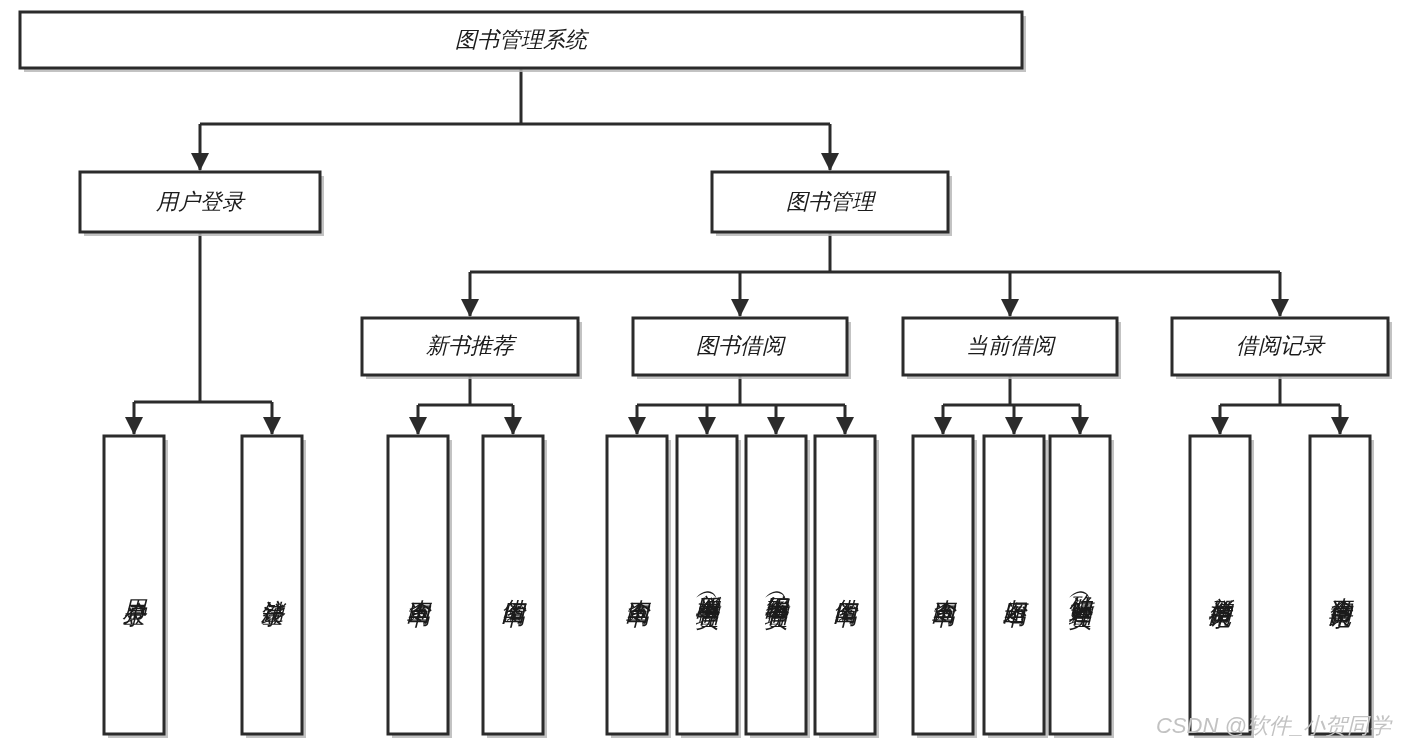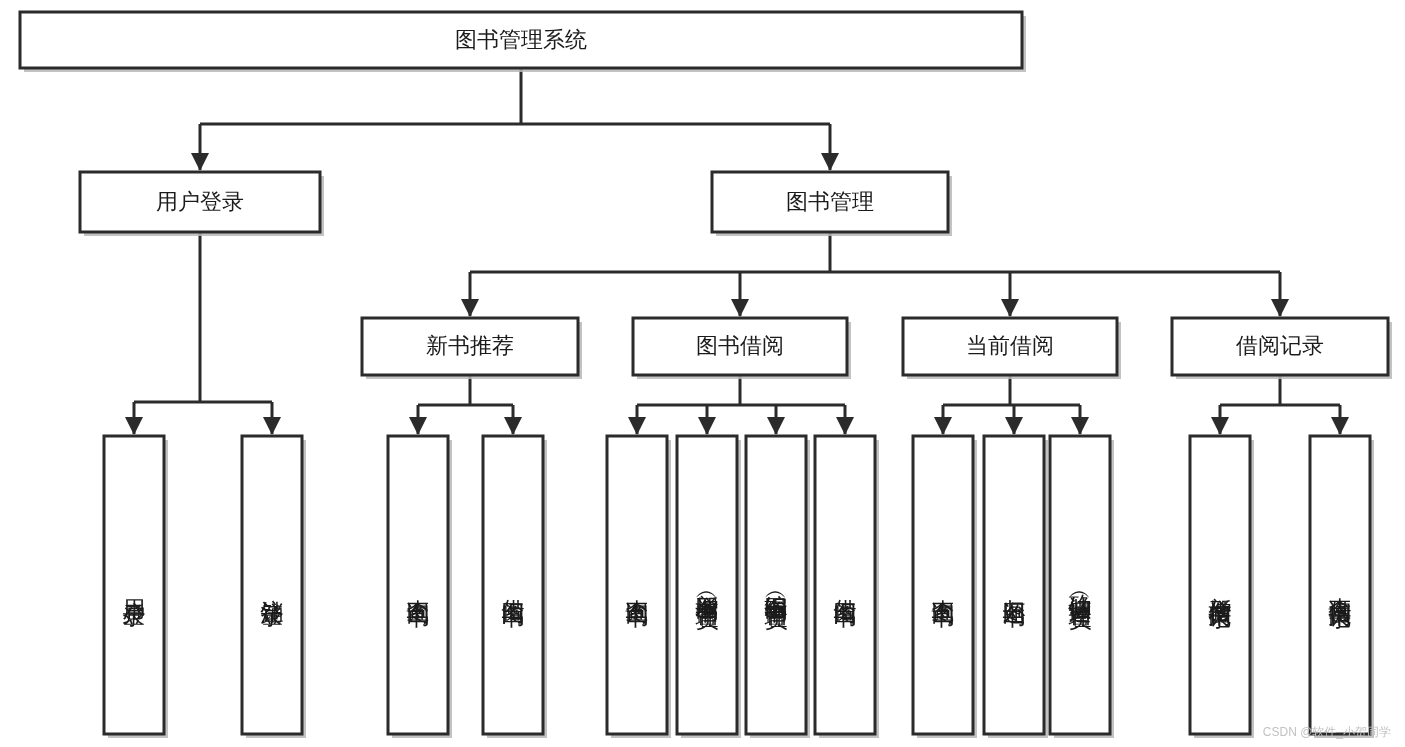--- a/index.html
+++ b/index.html
@@ -11,20 +11,21 @@
     width: 1405px;
     height: 747px;
     font-family: "Liberation Sans", "DejaVu Sans", sans-serif;
     overflow: hidden;
     position: relative;
   }
   #diagram-root {
     position: relative;
     width: 1405px;
     height: 747px;
+    font-style: italic;
   }
   svg.diagram {
     position: absolute;
     top: 0;
     left: 0;
     width: 1405px;
     height: 747px;
     display: block;
   }
   .node-rect {
@@ -65,21 +66,21 @@
     letter-spacing: 2px;
     text-align: center;
     white-space: nowrap;
     pointer-events: none;
   }
   .watermark {
     position: absolute;
     right: 14px;
     bottom: 6px;
     font-family: "Liberation Sans", "DejaVu Sans", sans-serif;
-    font-size: 12px;
+    font-size: 22px;
     color: #c2c2c2;
     white-space: nowrap;
   }
 </style>
 </head>
 <body>
 
 <div id="diagram-root">
 
   <svg class="diagram" viewBox="0 0 1405 747" xmlns="http://www.w3.org/2000/svg">

